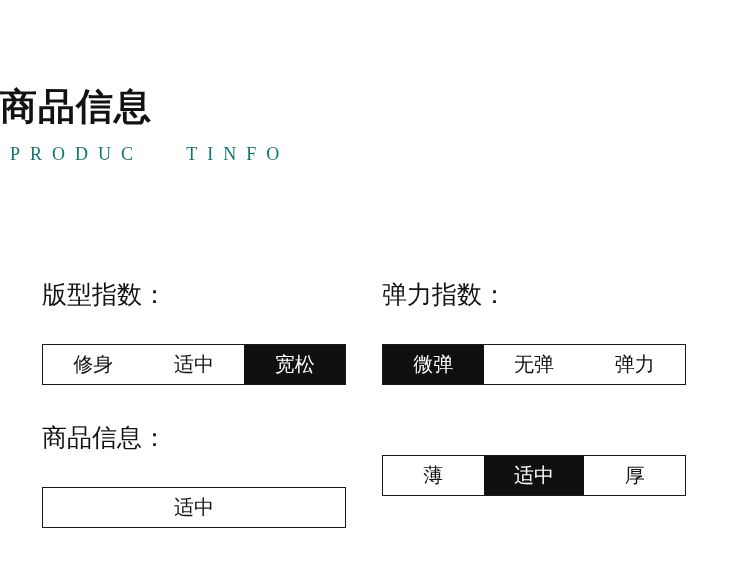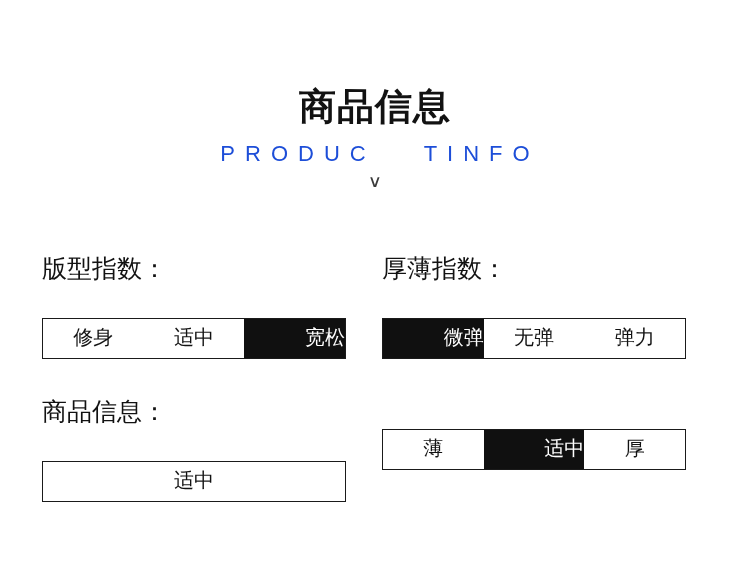--- a/index.html
+++ b/index.html
@@ -16,80 +16,78 @@
     width:750px;height:581px;
     margin:0 auto;
     background:var(--bg);
     font-family:"Liberation Sans","DejaVu Sans",sans-serif;
     color:var(--ink);
     overflow:hidden;
   }
   .header{
     position:absolute;
     top:86px;left:0;right:0;
-    text-align:center;
+    text-align:left;
   }
   .title{
     font-size:37px;
     line-height:42px;
     font-weight:700;
     letter-spacing:1px;
     color:var(--ink);
   }
   .subtitle{
     margin-top:16px;
-    font-family:Liberation Sans, sans-serif;
-    font-size:22px;
+    font-family:Liberation Serif, serif;
+    font-size:18px;
     line-height:20px;
     letter-spacing:10px;
     padding-left:10px; 
     white-space:pre;
-    color:#1d4ed8;
+    color:#0f766e;
   }
   .chevron{
     margin-top:8px;
     font-size:17px;
     line-height:20px;
     color:#3a3a3a;
     transform:scaleX(1.15);
   }
   .grid{
     position:absolute;
-    top:252px;left:42px;
+    top:278px;left:42px;
     display:grid;
     grid-template-columns:304px 304px;
     column-gap:58px;
     row-gap:28px;
     gap:36px;
   }
   .index-label{
     font-size:25px;
     line-height:32px;
     color:var(--ink);
   }
   .index-table{
     margin-top:34px;
     display:flex;
     width:304px;height:41px;
     border:1px solid var(--border);
     background:#fff;
-    font-family:Liberation Mono, monospace;
   }
   .cell{
     flex:1 1 0;
     text-align:center;
     font-size:20px;
     line-height:39px;
     color:var(--ink);
     overflow:hidden;
   }
   .cell.active{
     background:var(--highlight-bg);
     color:var(--highlight-text);
-    text-align:right;
   }
 </style>
 </head>
 <body>
 
 <div class="page">
 
   <div class="header">
     <div class="title">商品信息</div>
     <div class="subtitle">PRODUC   TINFO</div>
@@ -101,21 +99,21 @@
     <section class="index-block">
       <div class="index-label">版型指数：</div>
       <div class="index-table">
         <div class="cell">修身</div>
         <div class="cell">适中</div>
         <div class="cell active">宽松</div>
       </div>
     </section>
 
     <section class="index-block">
-      <div class="index-label">厚薄指数：</div>
+      <div class="index-label">弹力指数：</div>
       <div class="index-table">
         <div class="cell active">微弹</div>
         <div class="cell">无弹</div>
         <div class="cell">弹力</div>
       </div>
     </section>
 
     <section class="index-block">
       <div class="index-label">商品信息：</div>
       <div class="index-table">

